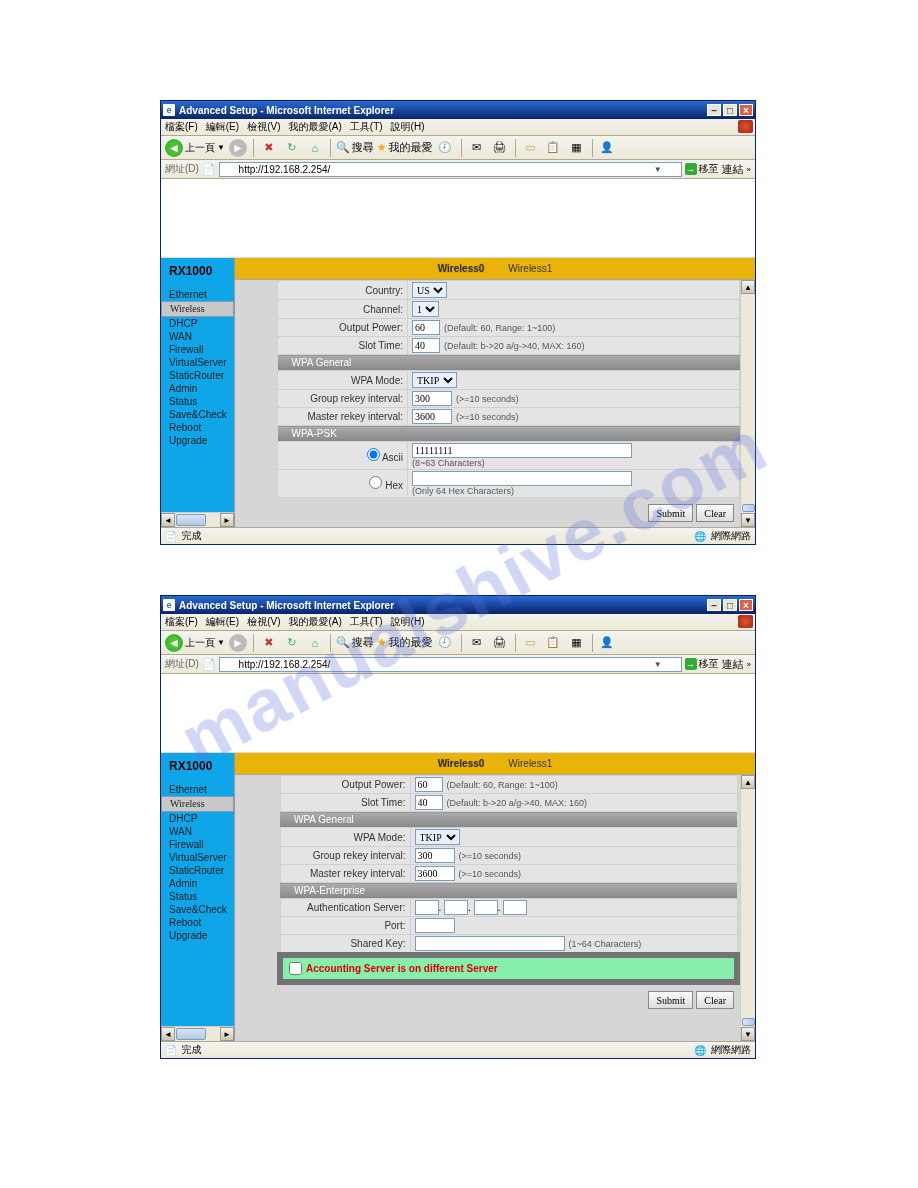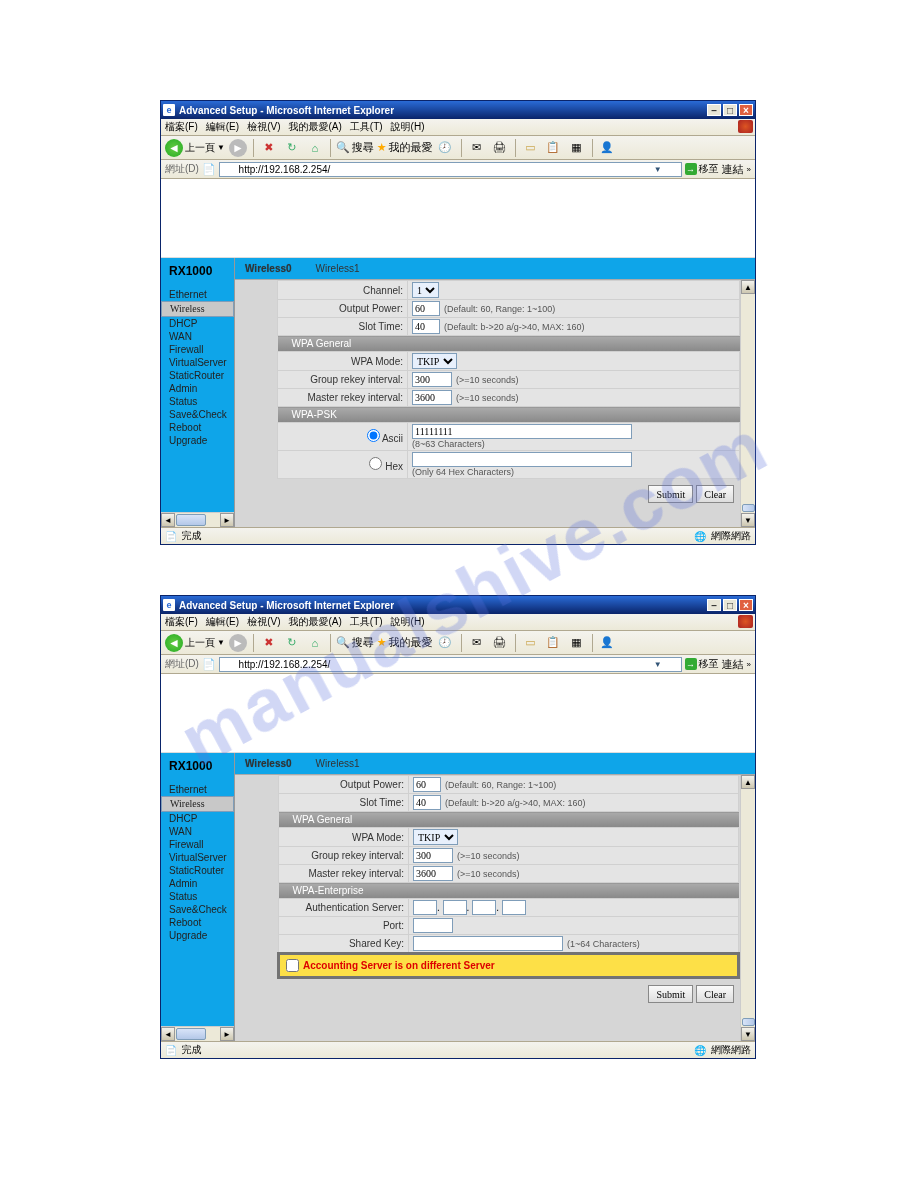--- a/index.html
+++ b/index.html
@@ -36,21 +36,21 @@
   .sidebar { flex: 1; overflow: hidden; }
   .brand { font-size: 12px; font-weight: bold; padding: 6px 8px 10px; }
   .nav-list { list-style: none; }
   .nav-item { display: block; padding: 1px 8px; font-size: 10px; color: #222; cursor: pointer; }
   .nav-item.sel { background: #c8c8c8; }
   .sb-hscroll { height: 15px; background: #ece9d8; border-top: 1px solid #ccc; display: flex; align-items: center; }
   .sb-arrow { width: 14px; height: 14px; background: linear-gradient(#f4f3ee,#cdc7b0); border: 1px solid #999; display: flex; align-items: center; justify-content: center; font-size: 8px; }
   .sb-thumb { flex: 0 0 30px; height: 12px; background: linear-gradient(#d8e4f8,#b4c8e8); border: 1px solid #7f9db9; border-radius: 2px; margin: 0 1px; }
   .sb-track { flex: 1; }
   .main-col { flex: 1; display: flex; flex-direction: column; background: #d6d6d6; min-width: 0; }
-  .tabs-row { height: 22px; background: #0ea5e9; display: flex; align-items: center; padding: 0 10px; gap: 24px; border-bottom: 1px solid #aaa; font-size: 10px; }
+  .tabs-row { height: 22px; background: #eab308; display: flex; align-items: center; padding: 0 10px; gap: 24px; border-bottom: 1px solid #aaa; font-size: 10px; justify-content: center; }
   .tab-link { color: #333; }
   .tab-link.active { font-weight: bold; text-shadow: 0 0 1px rgba(0,0,0,.3); }
   .main-body { flex: 1; display: flex; min-height: 0; }
   .form-area { flex: 1; overflow: hidden; padding-left: 42px; }
   .vscroll-col { width: 15px; background: #ece9d8; display: flex; flex-direction: column; border-left: 1px solid #ccc; }
   .vscroll-track { flex: 1; background: #ece9d8; }
   .vscroll-thumb { width: 13px; height: 8px; background: linear-gradient(90deg,#d8e4f8,#b4c8e8); border: 1px solid #7f9db9; border-radius: 2px; margin: 1px auto; }
   table.form-tbl { width: 100%; border-collapse: collapse; }
   .form-tbl td { padding: 1px 4px; vertical-align: middle; font-size: 10px; }
   .lbl-cell { width: 130px; text-align: right; background: #e4e4e4; border: 1px solid #d0d0d0; color: #333; }
@@ -180,20 +180,24 @@
       <div class="main-col">
         <div class="tabs-row">
           <span class="tab-link active">Wireless0</span>
           <span class="tab-link">Wireless1</span>
         </div>
 
         <div class="main-body">
           <div class="form-area">
             <table class="form-tbl">
               <tbody>
+                    <tr>
+                <td class="lbl-cell">Country:</td>
+                <td class="val-cell"><select class="sel"><option>US</option></select></td>
+              </tr>
               <tr>
                 <td class="lbl-cell">Channel:</td>
                 <td class="val-cell"><select class="sel"><option>1</option></select></td>
               </tr>
               <tr>
                 <td class="lbl-cell">Output Power:</td>
                 <td class="val-cell"><input class="inp" style="width: 28px;" value="60"><span class="hint">(Default: 60, Range: 1~100)</span></td>
               </tr>
               <tr>
                 <td class="lbl-cell">Slot Time:</td>
@@ -405,21 +409,21 @@
               </tr>
               <tr>
                 <td class="lbl-cell">Port:</td>
                 <td class="val-cell"><input class="inp" style="width: 40px;"></td>
               </tr>
               <tr>
                 <td class="lbl-cell">Shared Key:</td>
                 <td class="val-cell"><input class="inp" style="width: 150px;"><span class="hint">(1~64 Characters)</span></td>
               </tr>
               <tr class="accounting-row">
-                <td colspan="2" style="background:#fde047;border:3px solid #737373">
+                <td colspan="2" style="background:#86efac;border:6px solid #737373">
                   <label>
                           <input type="checkbox" style=""> 
                           <span>Accounting Server is on different Server</span>
                         </label>
                 </td>
               </tr>
             </tbody>
                 </table>
             <div class="btn-row">
               <button class="btn">Submit</button>

